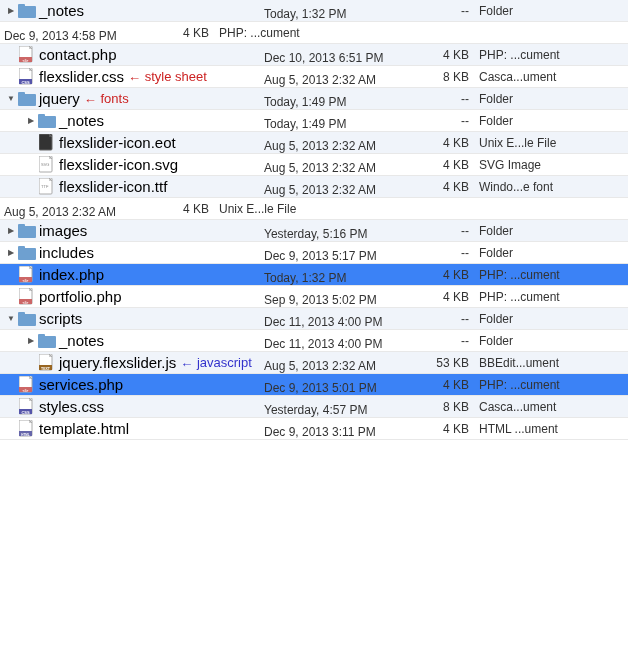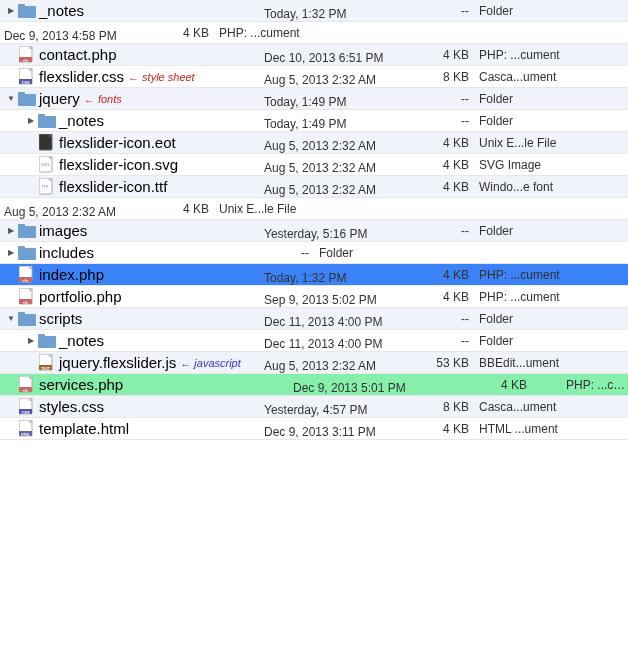--- a/index.html
+++ b/index.html
@@ -76,22 +76,21 @@
       text-overflow: ellipsis;
     }
 
     .filename {
       font-size: 15px;
       white-space: nowrap;
     }
 
     .label-arrow {
       font-family: "Comic Sans MS", cursive, sans-serif;
-      font-size: 11px;
-      font-style: italic;
+      font-size: 13px;
       margin-left: 4px;
     }
   </style>
 </head>
 <body>
 
 <div class="file-list">
 <div class="row" style="background: rgb(240, 244, 250);">
       <div class="col-name">
         <span style="display: inline-block; width: 0px; flex-shrink: 0;"></span>
@@ -264,20 +263,21 @@
         <span style="display: inline-block; width: 0px; flex-shrink: 0;"></span>
         <span class="expand-arrow" style="font-size: 8px; color: rgb(85, 85, 85);">▶</span>
         <div class="file-icon">
           <svg width="18" height="15" viewBox="0 0 18 15">
       <rect x="0" y="3" width="18" height="12" rx="1" fill="#6ea0d0"></rect>
       <rect x="0" y="1" width="7" height="4" rx="1" fill="#6ea0d0"></rect>
     </svg>
         </div>
         <span class="filename">includes</span>
       </div>
+      <div class="col-date">Dec 9, 2013 5:17 PM</div>
       <div class="col-size">--</div>
       <div class="col-kind">Folder</div>
     </div>
     <div class="row" style="background: #3b82f6;">
       <div class="col-name">
         <span style="display: inline-block; width: 0px; flex-shrink: 0;"></span>
         <span class="expand-arrow" style="width: 14px;"></span>
         <div class="file-icon">
           <svg width="16" height="17" viewBox="0 0 16 17">
       <rect x="0" y="0" width="13" height="16" rx="1" fill="white" stroke="#aaa" stroke-width="1"></rect>
@@ -357,21 +357,21 @@
       <text x="6.5" y="15.5" font-size="3.5" fill="white" text-anchor="middle" font-weight="bold">TEXT</text>
     </svg>
         </div>
         <span class="filename">jquery.flexslider.js</span>
         <span class="label-arrow" style="color: rgb(51, 51, 204);">← javascript</span>
       </div>
       <div class="col-date">Aug 5, 2013 2:32 AM</div>
       <div class="col-size">53 KB</div>
       <div class="col-kind">BBEdit...ument</div>
     </div>
-    <div class="row" style="background: #86efac; gap: 29px;">
+    <div class="row" style="background: #3b82f6;">
       <div class="col-name">
         <span style="display: inline-block; width: 0px; flex-shrink: 0;"></span>
         <span class="expand-arrow" style="width: 14px;"></span>
         <div class="file-icon">
           <svg width="16" height="17" viewBox="0 0 16 17">
       <rect x="0" y="0" width="13" height="16" rx="1" fill="white" stroke="#aaa" stroke-width="1"></rect>
       <polygon points="10,0 13,3 10,3" fill="#ccc"></polygon>
       <line x1="10" y1="0" x2="13" y2="3" stroke="#aaa"></line>
       <rect x="0" y="11" width="13" height="5" rx="0" fill="#c66"></rect>
       <text x="6.5" y="15.5" font-size="4" fill="white" text-anchor="middle" font-weight="bold">&lt;/&gt;</text>

